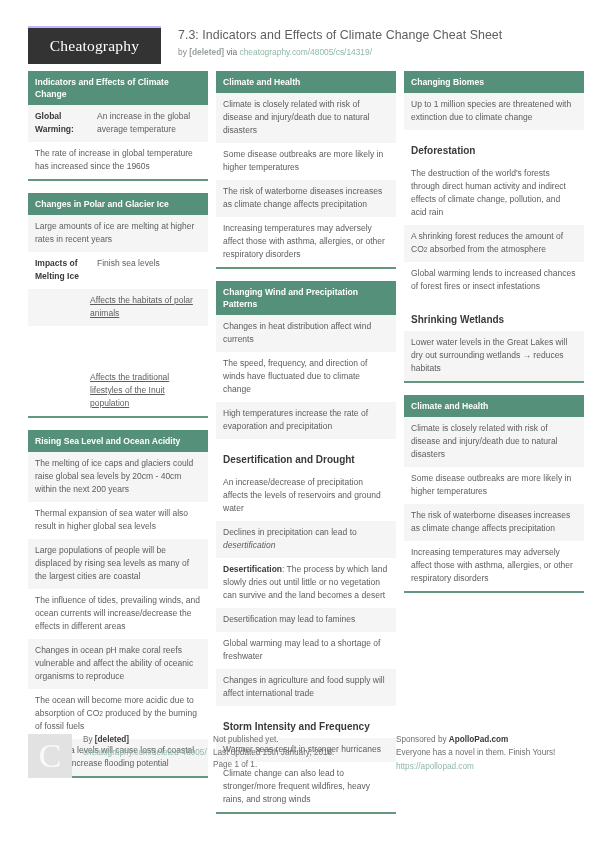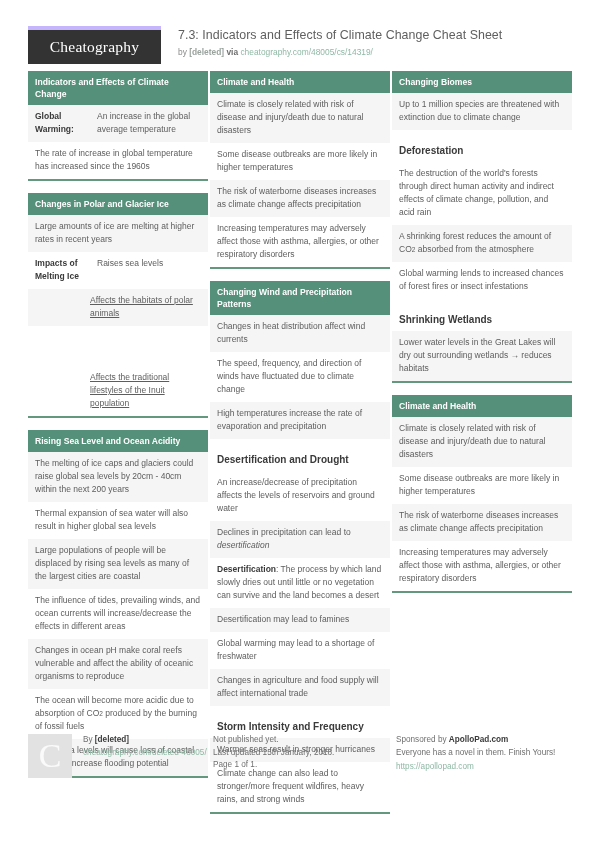--- a/index.html
+++ b/index.html
@@ -9,40 +9,40 @@
     font-family: "Liberation Sans", sans-serif;
     color: #444;
   }
   .page { position: relative; width: 600px; height: 849px; padding: 0 28px; }
 
   
   .header { display: flex; align-items: flex-start; padding-top: 26px; height: 62px; }
   .logo {
     width: 133px; height: 38px;
     background: #333333;
-    border-top: 4px solid #c4b5fd;
+    border-top: 2px solid #c4b5fd;
     display: flex; align-items: center; justify-content: center;
     flex: 0 0 auto;
   }
   .logo-text {
     font-family: "Liberation Serif", serif;
     color: #ffffff; font-size: 15.5px; letter-spacing: .2px;
   }
   .title-block { padding-left: 17px; padding-top: 1px; }
   .sheet-title {
     font-size: 12.4px; color: #5f5f5f; font-weight: normal;
     letter-spacing: .05px; line-height: 16px;
   }
   .byline { font-size: 8.4px; color: #8b8b8b; margin-top: 3px; line-height: 12px; }
   .byline .who { color: #9aa39e; font-weight: bold; }
-  .byline .via { color: #6e6e6e; font-weight: bold; }
+  .byline .via { color: #6e6e6e; font-weight: normal; }
   .byline a { color: #8fb8a5; text-decoration: none; }
 
   
-  .columns { display: flex; gap: 2px; margin-top: 9px; align-items: flex-start; }
+  .columns { display: flex; gap: 8px; margin-top: 9px; align-items: flex-start; }
   .col { width: 180px; flex: 0 0 180px; }
 
   .block { margin-bottom: 12px; border-bottom: 2px solid #63987f; background: #fff; }
   .block-title {
     background: #55907a; color: #ffffff;
     font-size: 8.6px; font-weight: bold;
     padding: 5px 7px 5px 7px; line-height: 12px;
   }
   .sub-title {
     font-size: 10px; font-weight: bold; color: #3a3a3a;
@@ -118,21 +118,21 @@
         </div>
       </div>
 
       <div class="block">
         <div class="block-title">Changes in Polar and Glacier Ice</div>
         <div class="row odd">
           <div class="cell full">Large amounts of ice are melting at higher rates in recent years</div>
         </div>
         <div class="row even">
           <div class="cell key">Impacts of Melting Ice</div>
-          <div class="cell val">Raises sea levels</div>
+          <div class="cell val">Finish sea levels</div>
         </div>
         <div class="row odd">
           <div class="cell key"></div>
           <div class="cell indent">Affects the habitats of polar animals</div>
         </div>
         <div class="row even">
           <div class="cell key"></div>
           <div class="cell indent narrow">Affects the traditional lifestyles of the Inuit population</div>
         </div>
       </div>

